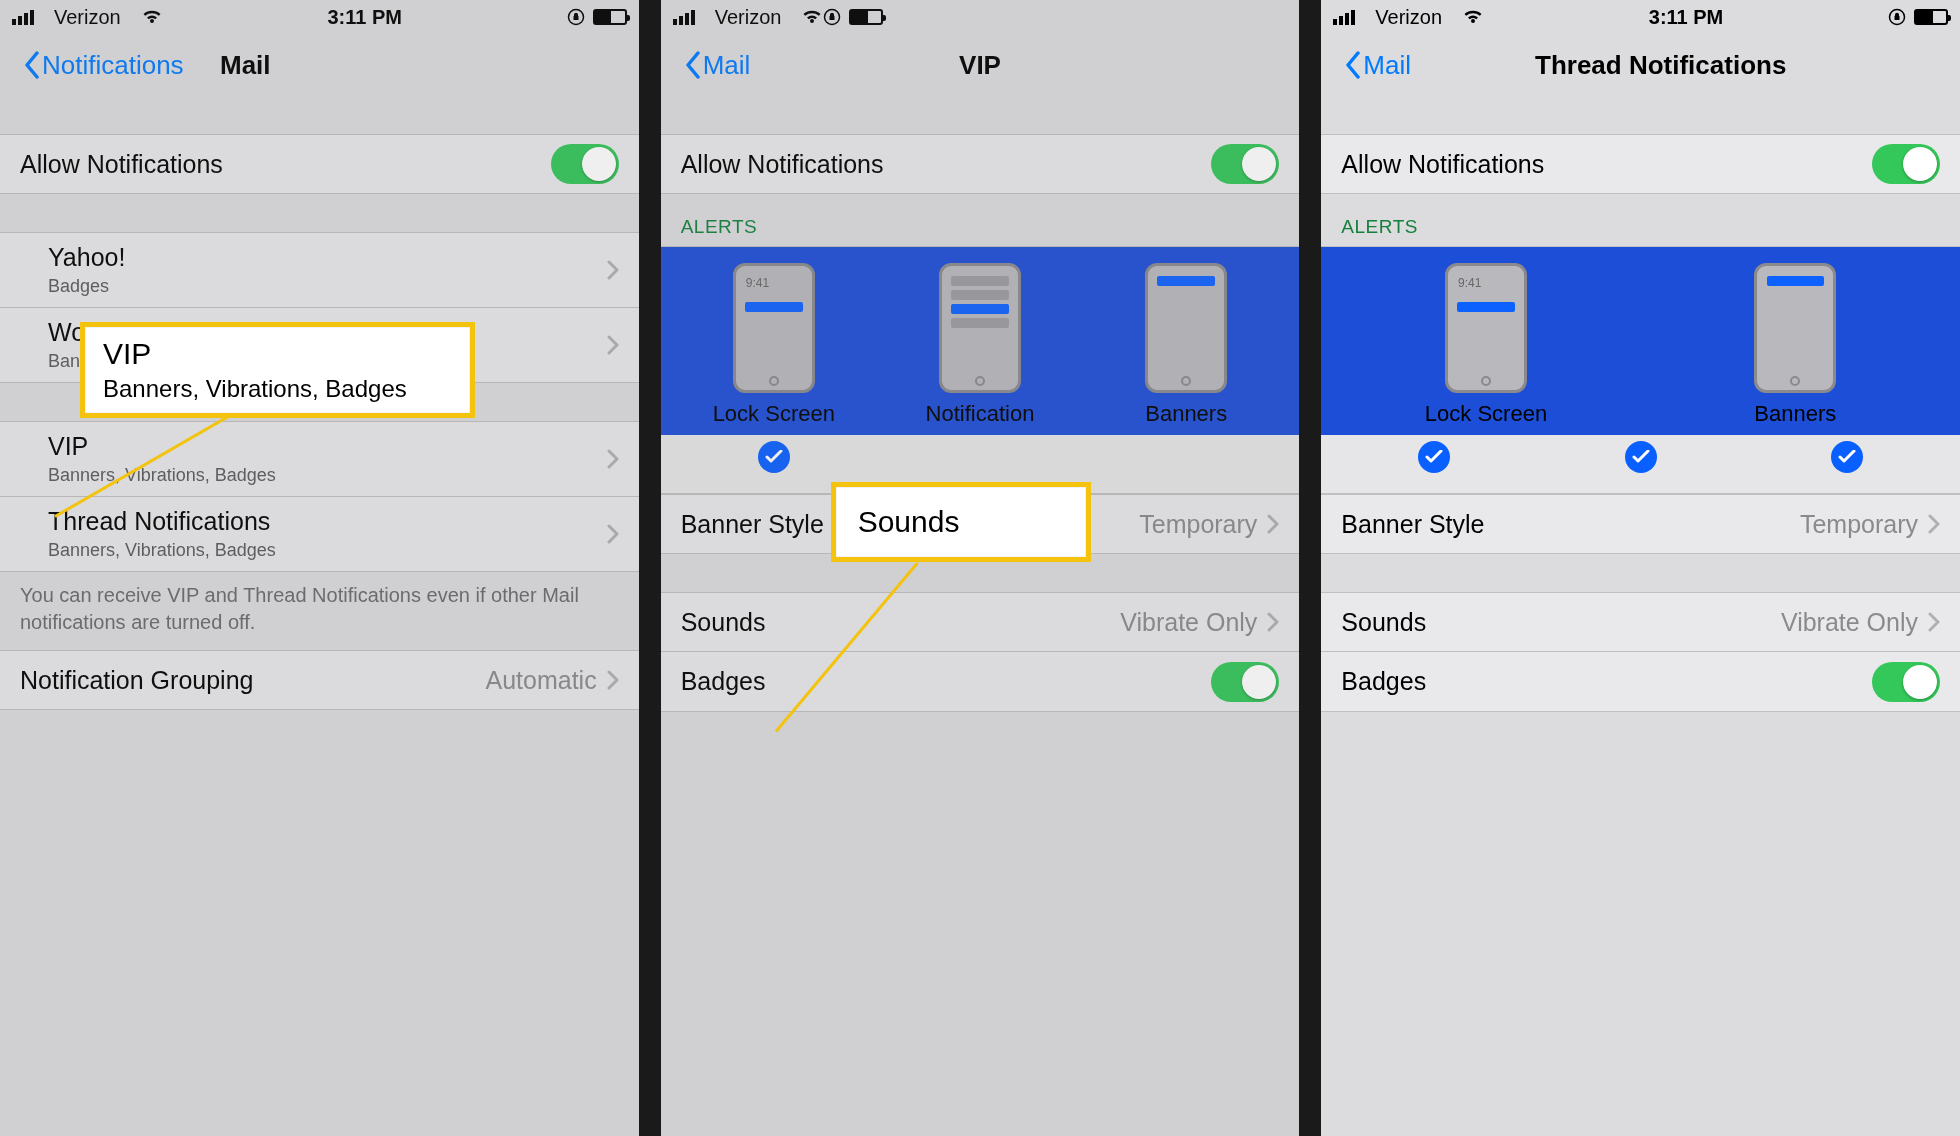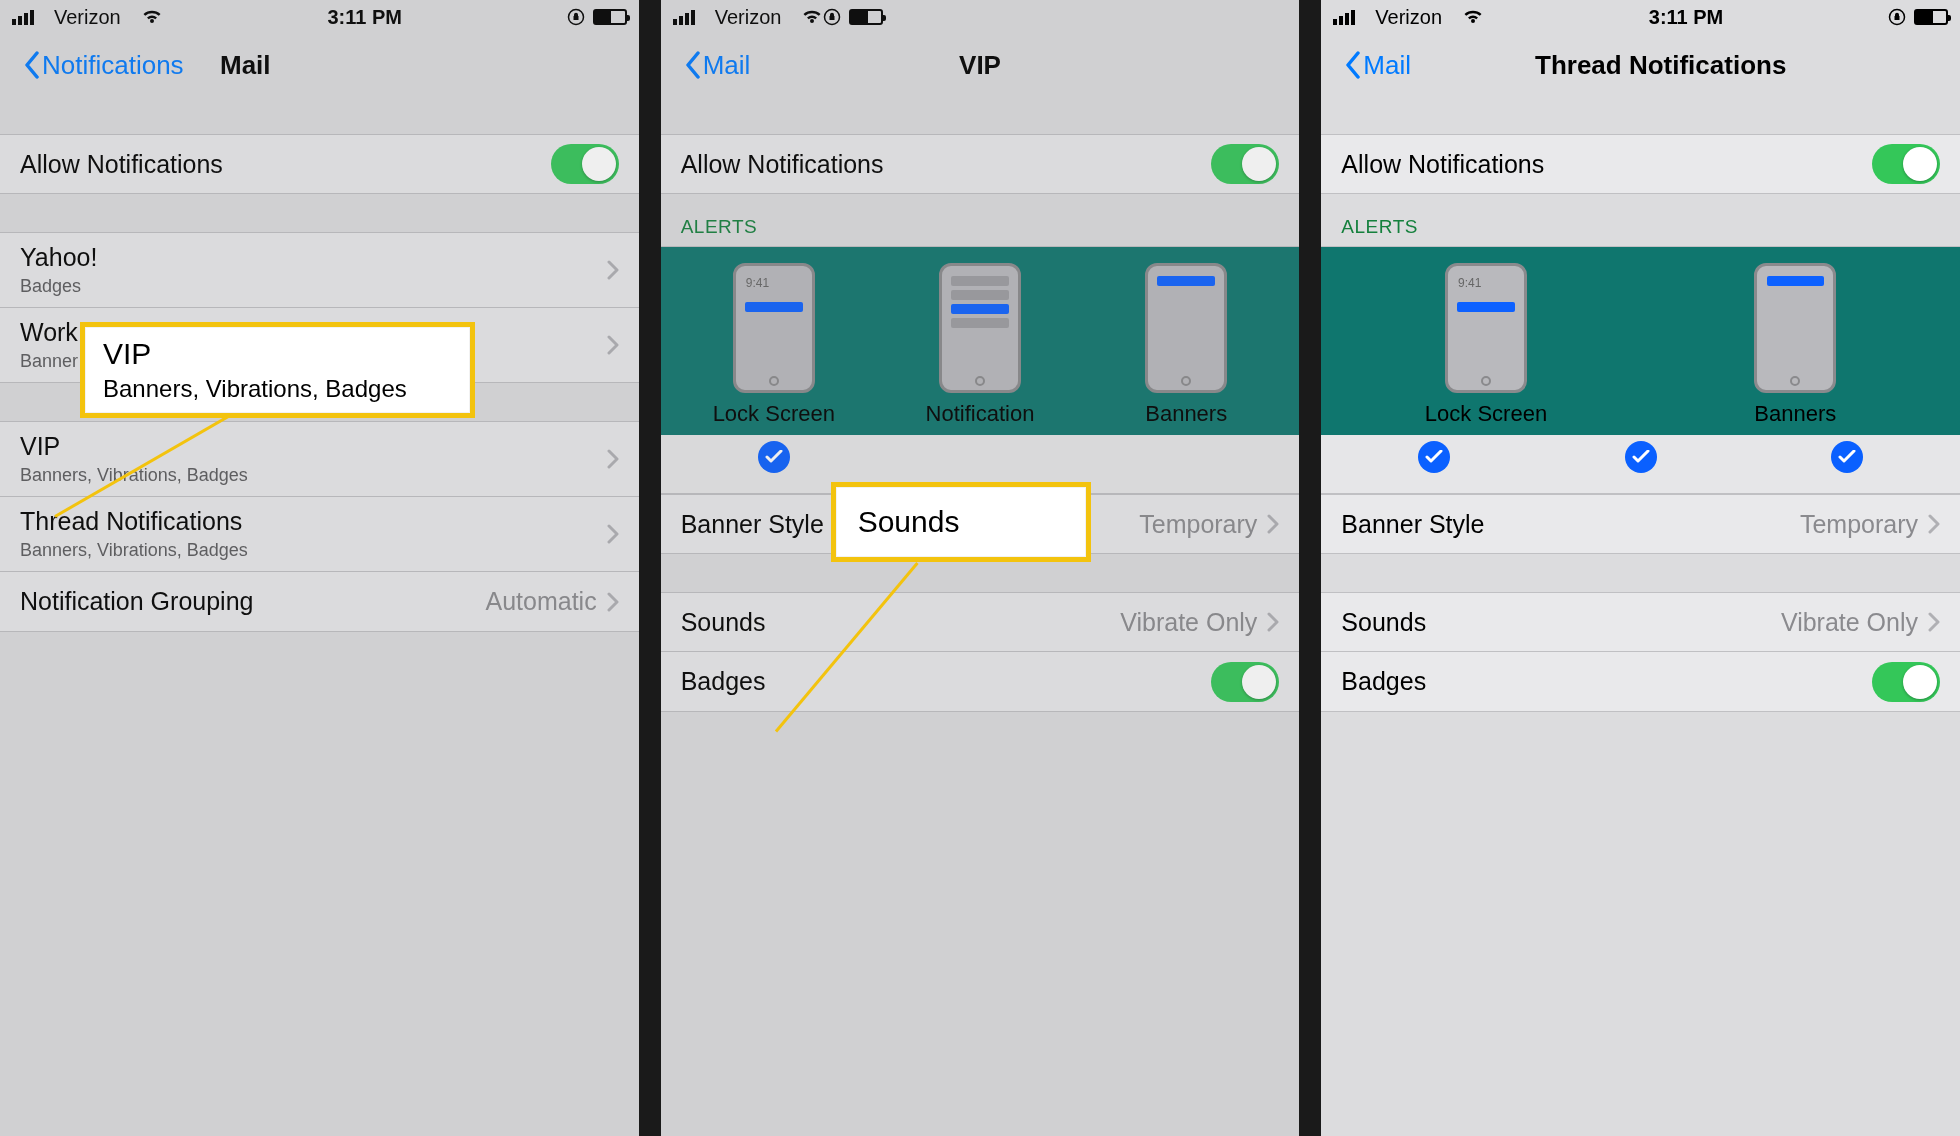--- a/index.html
+++ b/index.html
@@ -84,21 +84,21 @@
     display:flex;
     align-items:center;
     font-size:25px;
     color:#000;
     position:relative;
   }
   .cell + .cell { border-top:none; }
   .cell .sub {
     font-size:18px; color:#5a5a5d;
   }
-  .cell .stack{display:flex;flex-direction:column;justify-content:center;gap:4px;padding:10px 0;}
+  .cell .stack{display:flex;flex-direction:column;justify-content:center;gap:4px;padding:10px 0;margin-left:28px;}
   .cell .right {
     margin-left:auto; display:flex; align-items:center; gap:10px; color:#8a8a8e; font-size:25px;justify-content:center;
   }
   .chev { color:#b0b0b4; }
   .chev svg{display:block}
 
   .footer-text {
     padding: 10px 20px 14px;
     font-size:20px;
     color:#6a6a6e;
@@ -118,21 +118,21 @@
   }
   .toggle .knob{
     position:absolute;right:3px;top:3px;width:34px;height:34px;background:#fff;border-radius:50%;
     box-shadow:0 1px 3px rgba(0,0,0,0.3);
   }
 
   
   .alerts-row {
     display:flex; justify-content:space-around; padding: 16px 10px 8px;
     border-top:1px solid #c0c0c3;
-    background:#0f766e;
+    background:#1d4ed8;
   }
   .alert-col{display:flex;flex-direction:column;align-items:center;gap:8px;width:150px;}
   .phone-mock{
     width:82px;height:130px;border:3px solid #8a8a8d;border-radius:12px;background:#b9b9bd;
     display:flex;flex-direction:column;align-items:center;padding:6px 6px;position:relative;
   }
   .phone-mock .home{position:absolute;bottom:4px;width:10px;height:10px;border:2px solid #8a8a8d;border-radius:50%;}
   .phone-mock .time-sm{font-size:12px;color:#666;margin-top:4px;align-self:flex-start;margin-left:4px;}
   .phone-mock .bar{height:10px;border-radius:2px;margin-top:4px;width:90%;}
   .phone-mock .bar.grey{background:#9d9da1;}
@@ -258,20 +258,21 @@
       <span class="sub">Banners, Vibrations, Badges</span>
     </div>
     <div class="right">
         <span class="chev">
           <svg width="12" height="20" viewBox="0 0 12 20">
             <path d="M2 2l8 8-8 8" stroke="#b0b0b4" stroke-width="3" fill="none" stroke-linecap="round" stroke-linejoin="round"></path>
           </svg>
         </span>
       </div>
   </div>
+  <div class="footer-text">You can receive VIP and Thread Notifications even if other Mail notifications are turned off.</div>
 
   <div class="cell">
     <span>Notification Grouping</span>
     <div class="right">
       <span>Automatic</span>
       <span class="chev">
           <svg width="12" height="20" viewBox="0 0 12 20">
             <path d="M2 2l8 8-8 8" stroke="#b0b0b4" stroke-width="3" fill="none" stroke-linecap="round" stroke-linejoin="round"></path>
           </svg>
         </span>

